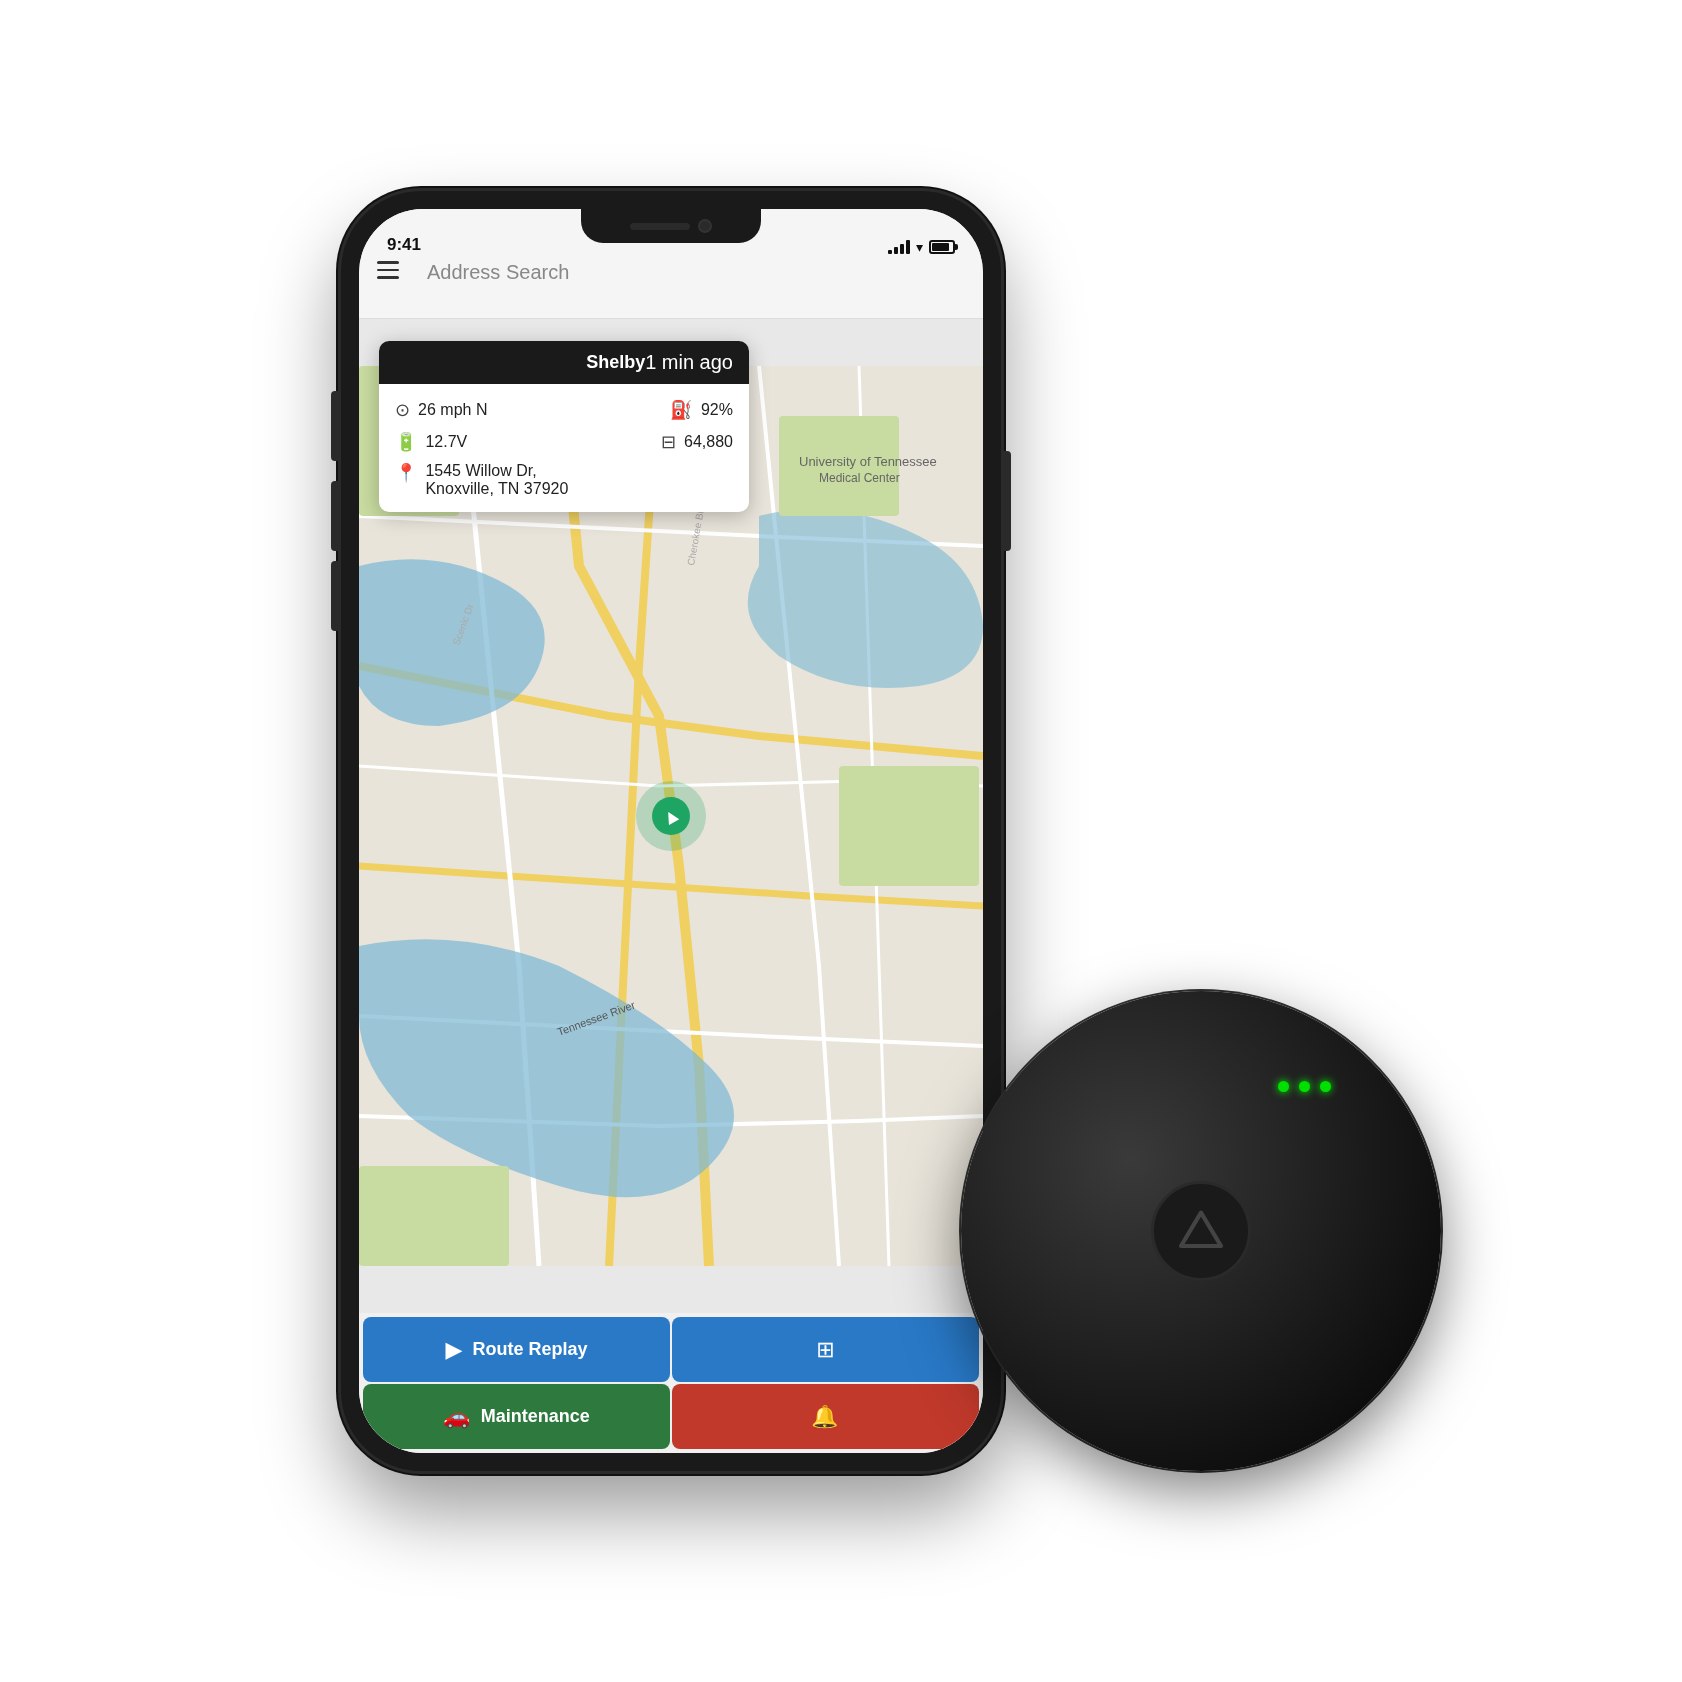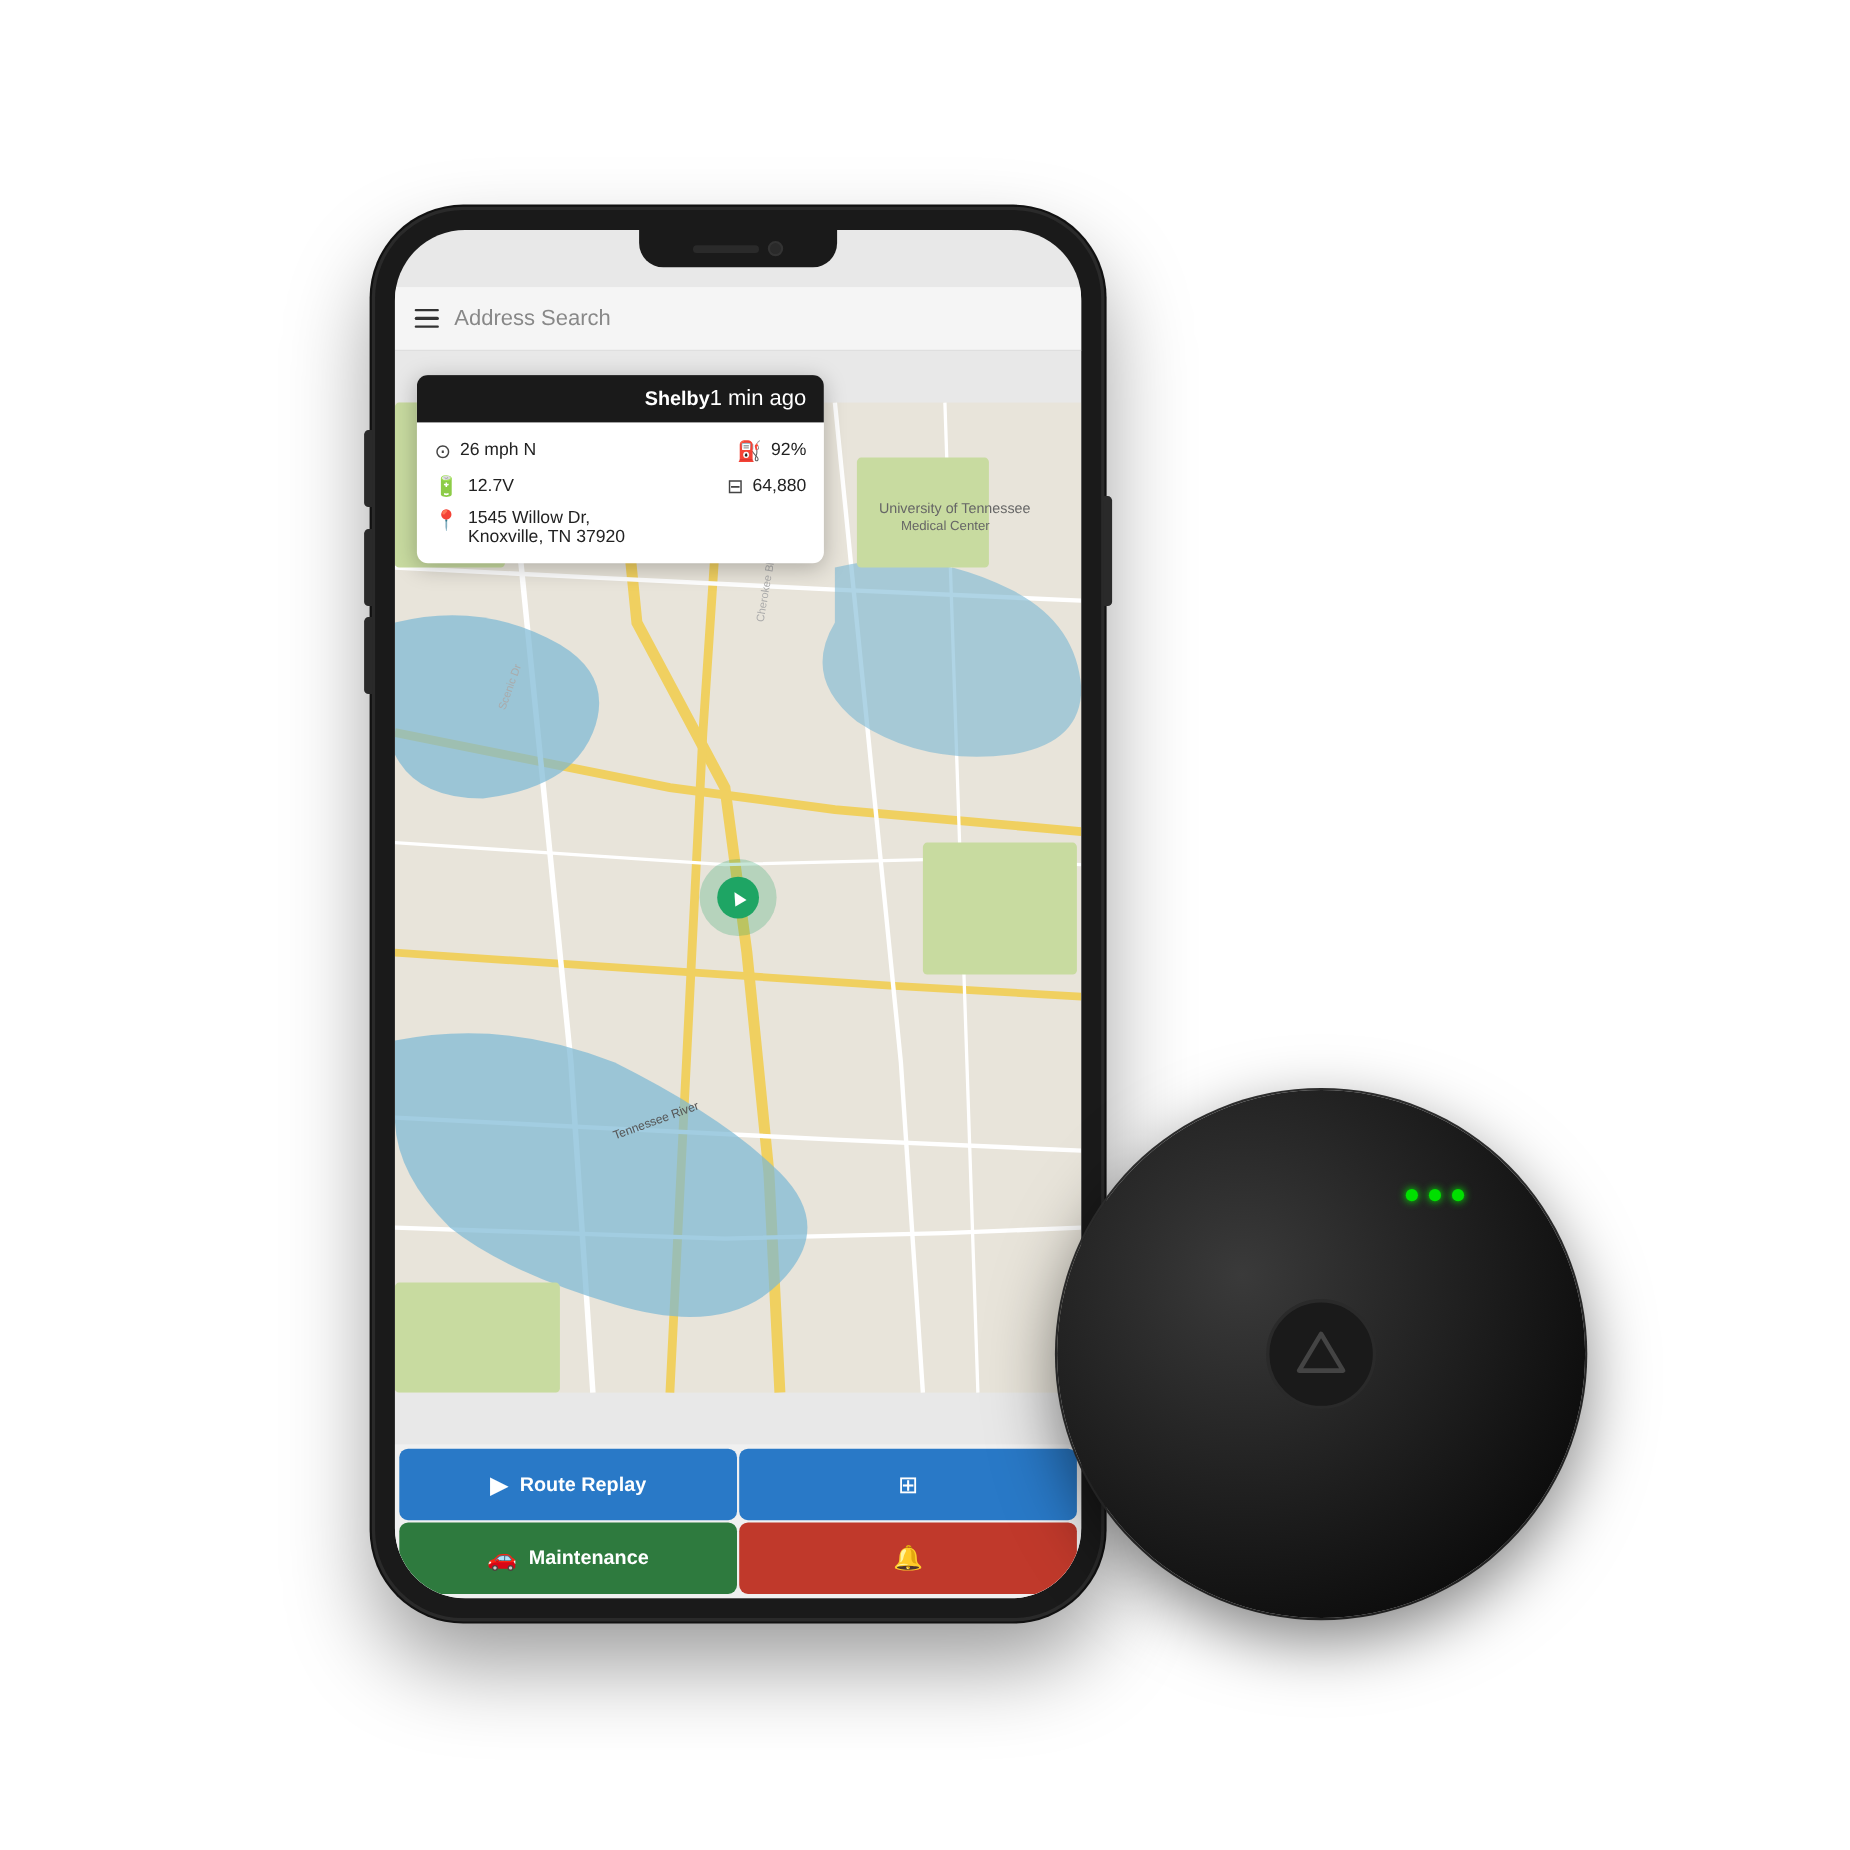--- a/index.html
+++ b/index.html
@@ -168,23 +168,22 @@
 
     
     .search-bar {
       position: absolute;
       top: 52px;
       left: 0;
       right: 0;
       height: 58px;
       background: #f5f5f5;
       display: flex;
-      align-items: center;
       padding: 0 18px;
-      gap: 14px;
+      gap: 28px;
       border-bottom: 1px solid #ddd;
       z-index: 80;
     }
     .hamburger-icon {
       display: flex;
       flex-direction: column;
       gap: 5px;
       cursor: pointer;
     }
     .hamburger-icon span {
@@ -411,20 +410,35 @@
 <div class="scene">
 
   <div class="phone">
     <div class="phone-screen">
 
       <div class="notch">
         <div class="notch-speaker"></div>
         <div class="notch-camera"></div>
       </div>
 
+      <div class="status-bar">
+        <span class="status-time">9:41</span>
+        <div class="status-icons">
+          <div class="signal-bars">
+            <div class="bar" style="height:4px"></div>
+            <div class="bar" style="height:7px"></div>
+            <div class="bar" style="height:10px"></div>
+            <div class="bar" style="height:14px"></div>
+          </div>
+          <span class="wifi-icon">▾</span>
+          <div class="battery-icon">
+            <div class="battery-fill"></div>
+          </div>
+        </div>
+      </div>
 
       <div class="search-bar">
         <div class="hamburger-icon">
           <span></span>
             <span></span>
             <span></span>
         </div>
         <span class="search-text">Address Search</span>
       </div>
 

